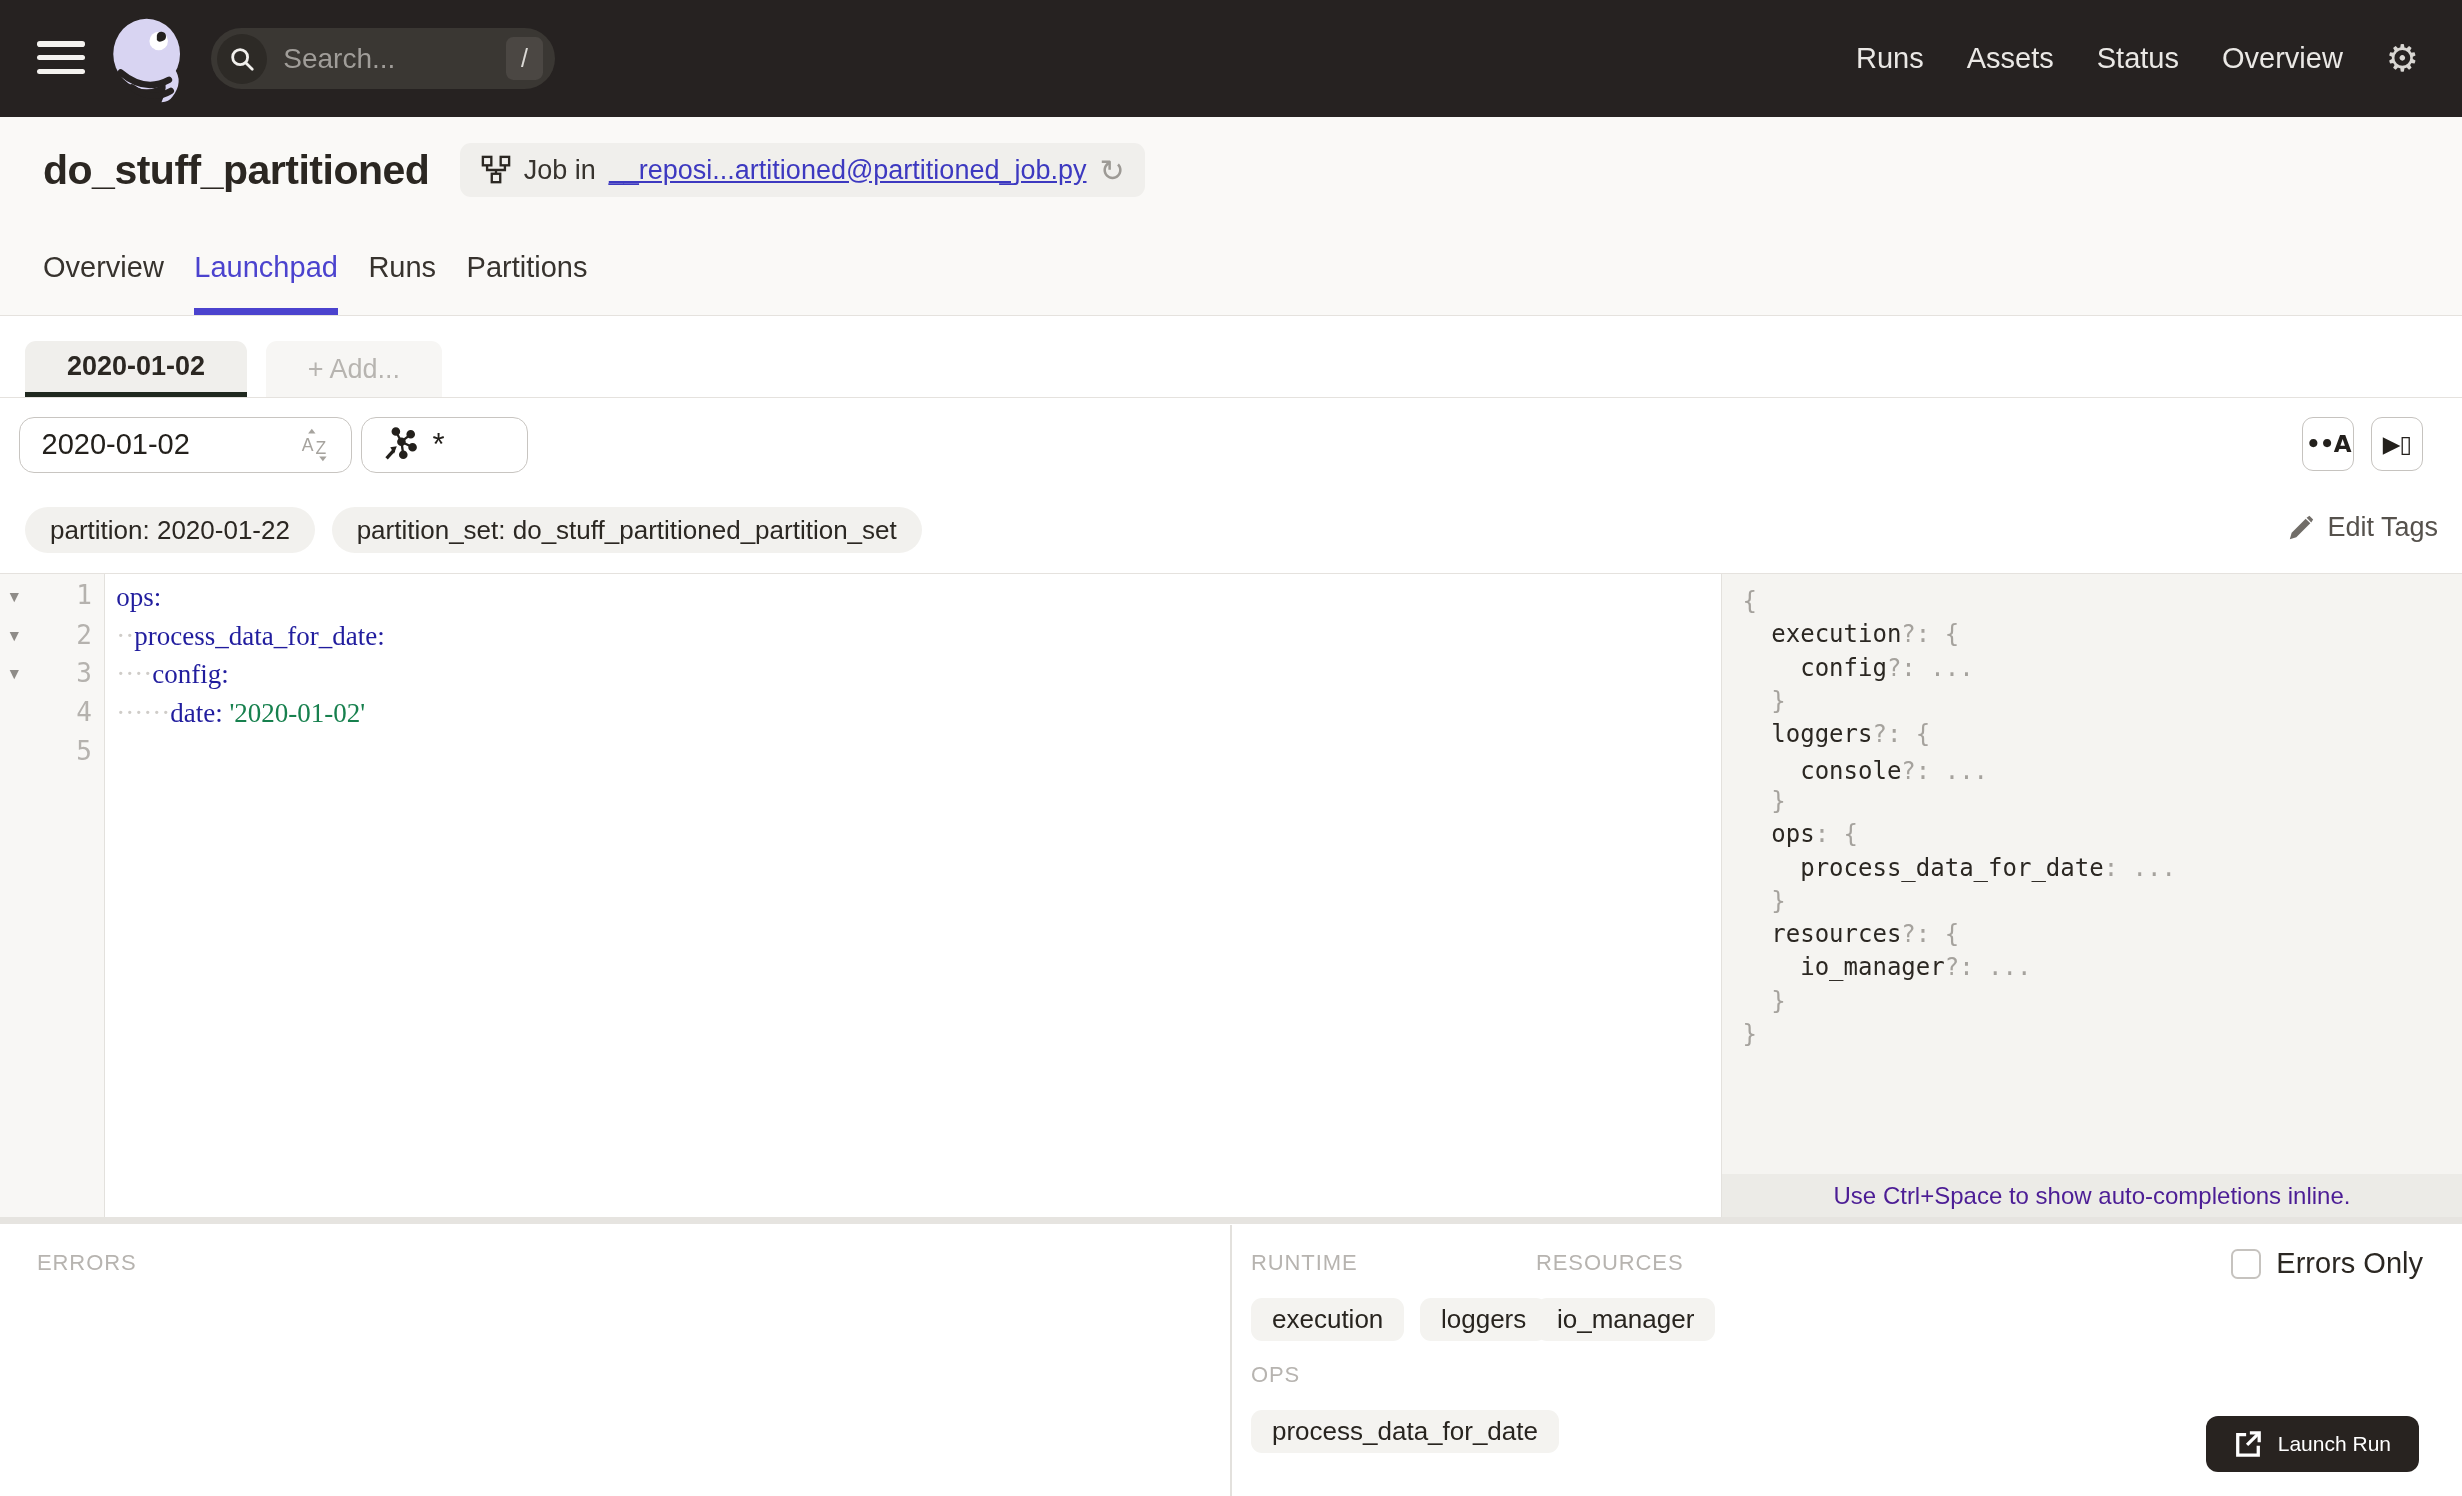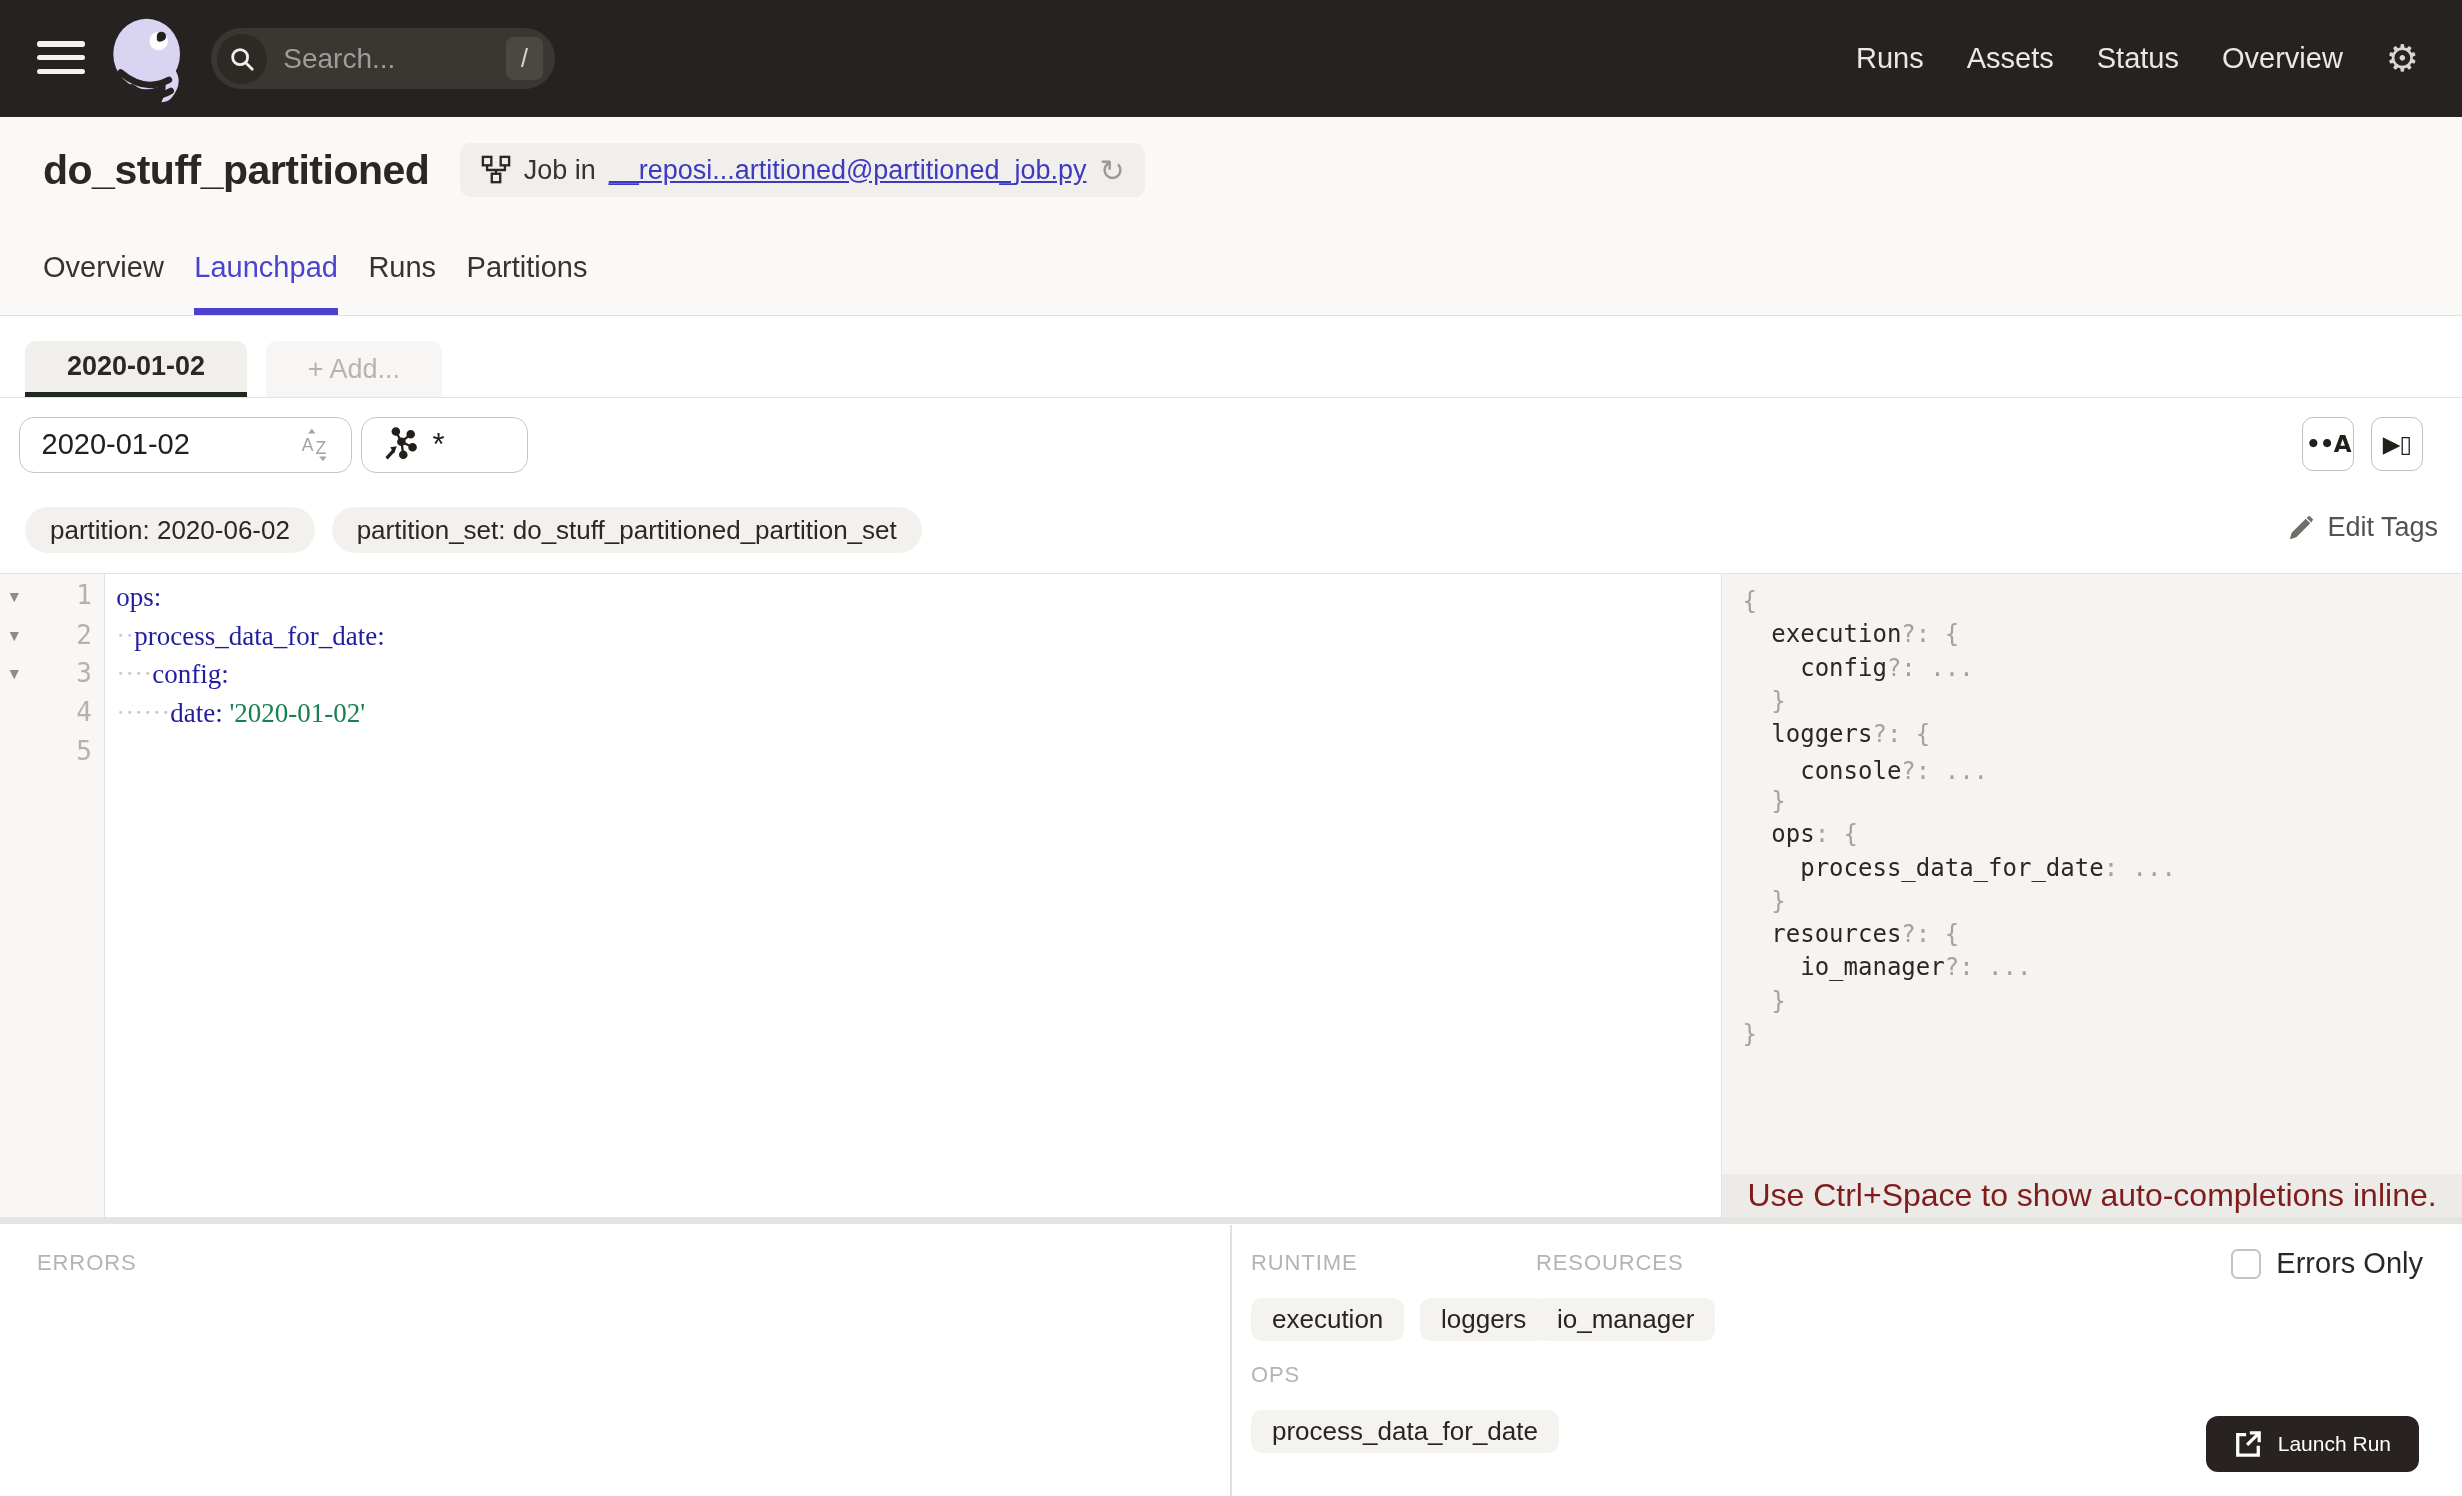--- a/index.html
+++ b/index.html
@@ -64,21 +64,21 @@
   .cline { position:absolute; left:9.3px; height:39px; font-family:Liberation Serif, serif; font-size:27px; line-height:39px; white-space:pre; }
   .cline .key { color:#211d9e; }
   .cline .ws { color:#cfccc8; }
   .cline .str { color:#17804e; }
   .cline .plain { color:#2b2722; }
 
   .schema { position:absolute; left:1721px; top:0; width:742px; height:643px; background:#f5f4f1; border-left:1.9px solid #e3e1dd; }
   .sline { position:absolute; left:20.4px; height:33px; font-family:"DejaVu Sans Mono", monospace; font-size:24px; line-height:33px; white-space:pre; }
   .sline .k { color:#2b2722; }
   .sline .p { color:#a5a29d; }
-  .hintstrip { position:absolute; left:0; bottom:0; width:740px; height:43px; background:#ecebe7; display:flex; align-items:center; justify-content:center; font-size:32px; color:#7f1d1d; }
+  .hintstrip { position:absolute; left:0; bottom:0; width:740px; height:43px; background:#ecebe7; display:flex; align-items:center; justify-content:center; font-size:24px; color:#4c1d95; }
 
   
   .splitter { position:absolute; left:0; top:1217px; width:2462px; height:7.4px; background:#e6e4e0; }
   .bottom { position:absolute; left:0; top:1225px; width:2462px; height:272px; background:#ffffff; }
   .bdivider { position:absolute; left:1230px; top:0; width:1.9px; height:272px; background:#e3e1dd; }
   .seclabel { font-size:22px; letter-spacing:0.9px; color:#b7b4b0; font-weight:400; }
   .errors-label { position:absolute; left:37px; top:25px; }
   .group-runtime { position:absolute; left:1251px; top:25px; }
   .group-resources { position:absolute; left:1536px; top:25px; }
   .group-ops { position:absolute; left:1251px; top:137px; }
@@ -189,21 +189,21 @@
       <span class="star">*</span>
     </div>
     <div class="ed-btns">
       <div class="ed-btn">••A</div>
       <div class="ed-btn">▶▯</div>
     </div>
   </div>
 
   <div class="tagrow">
     <div class="tags">
-        <div class="tag">partition: 2020-06-02</div>
+        <div class="tag">partition: 2020-01-22</div>
         <div class="tag">partition_set: do_stuff_partitioned_partition_set</div>
       </div>
     <div class="edit-tags">
       <svg width="28" height="28" viewBox="0 0 30 30">
         <path d="M3 27 l2 -7 15 -15 5 5 -15 15 z" fill="#716d68"></path>
         <path d="M21 4 l3 -2 4 4 -2 3 z" fill="#716d68"></path>
       </svg>
       <span>Edit Tags</span>
     </div>
   </div>

